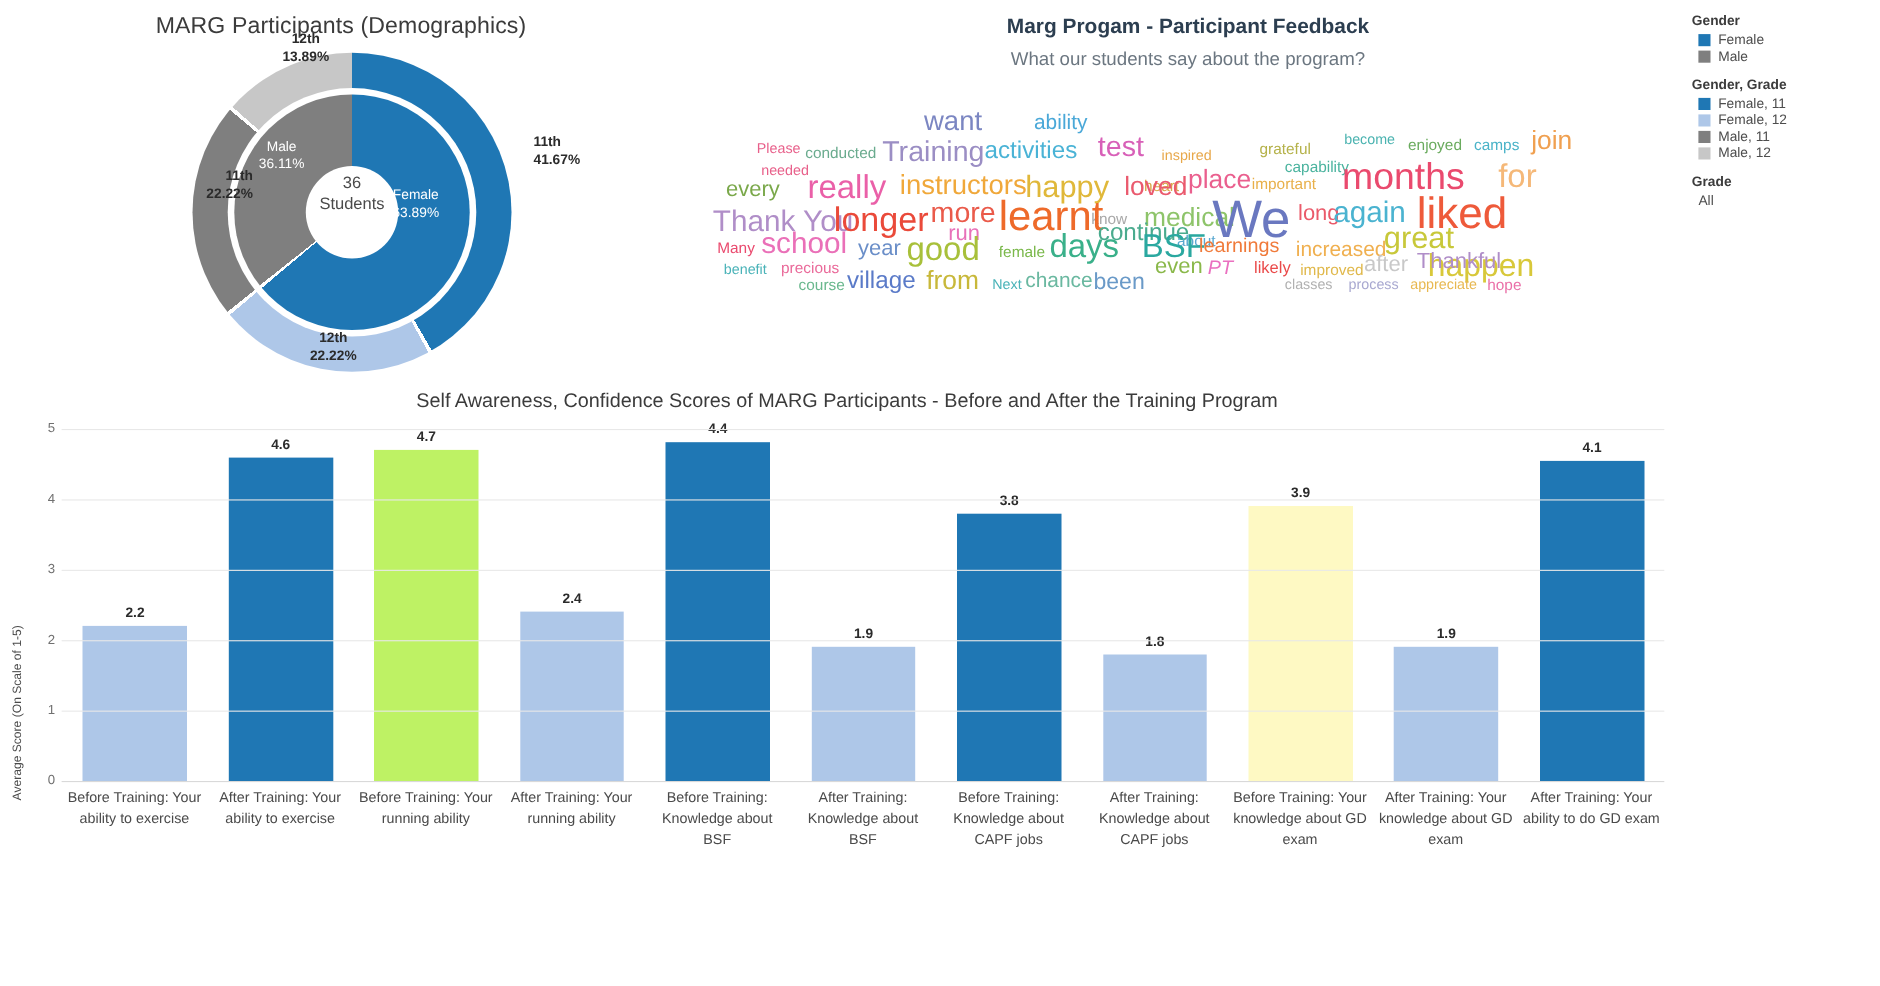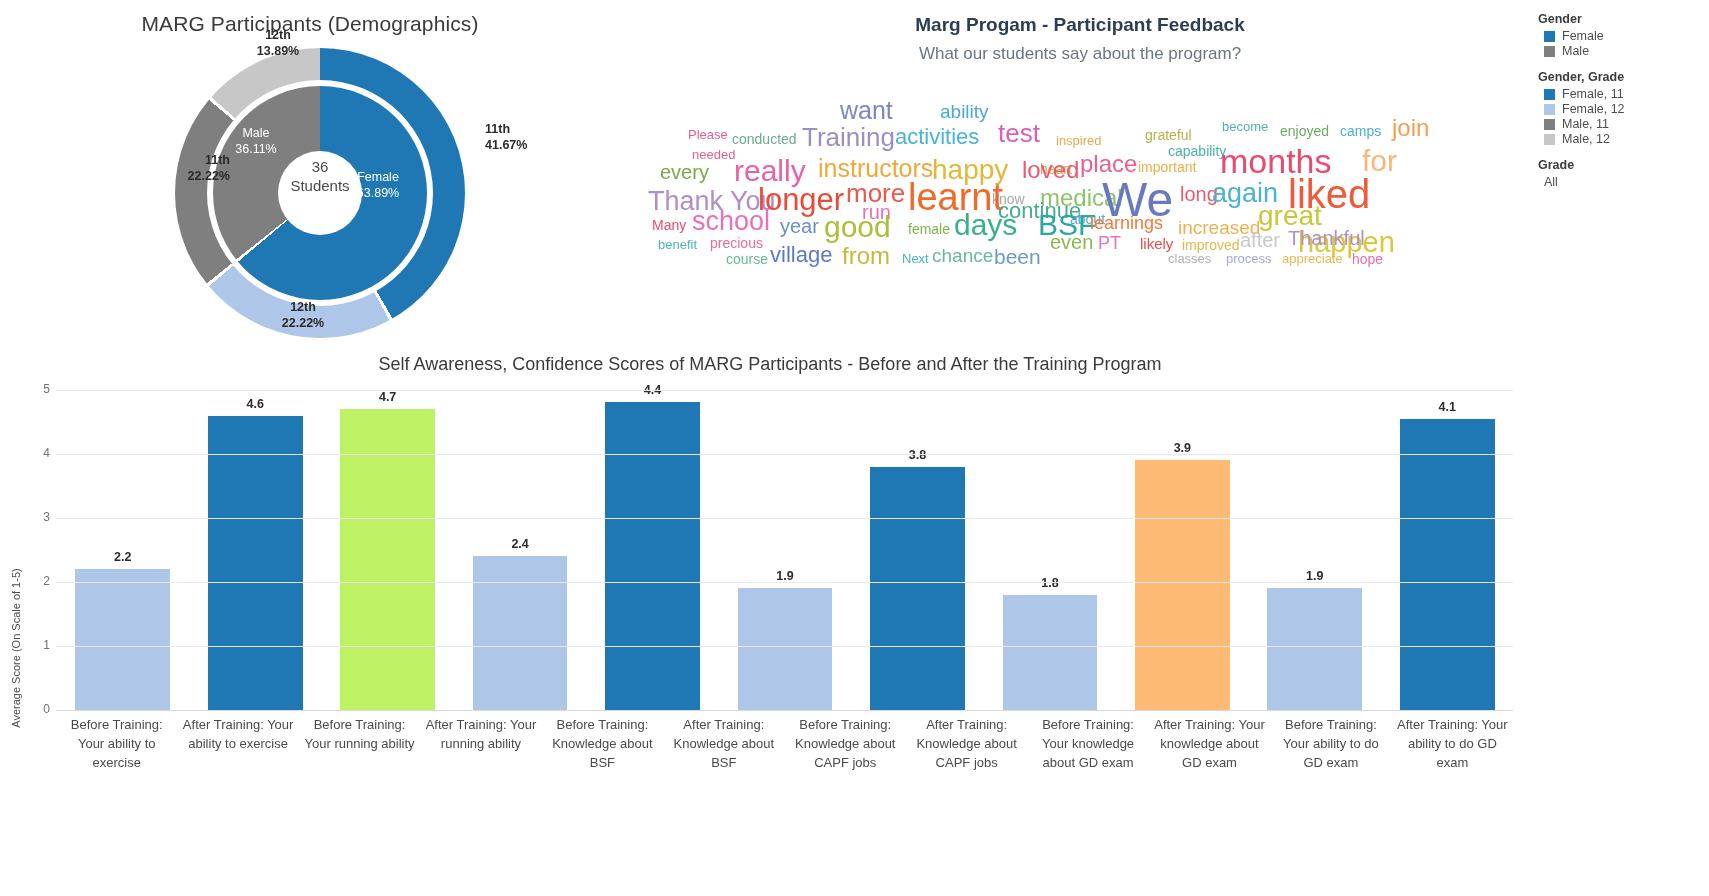--- a/index.html
+++ b/index.html
@@ -178,21 +178,21 @@
         <div class="w" style="left: 268px; top: 142px; font-size: 14px; color: rgb(122, 184, 74);">female</div>
         <div class="w" style="left: 314px; top: 130px; font-size: 30px; color: rgb(58, 176, 138);">days</div>
         <div class="w" style="left: 398px; top: 130px; font-size: 30px; color: rgb(42, 168, 160);">BSF</div>
         <div class="w" style="left: 450px; top: 134px; font-size: 18px; color: rgb(240, 122, 58);">learnings</div>
         <div class="w" style="left: 538px; top: 138px; font-size: 19px; color: rgb(240, 176, 80);">increased</div>
         <div class="w" style="left: 618px; top: 122px; font-size: 28px; color: rgb(200, 200, 58);">great</div>
         <div class="w" style="left: 658px; top: 148px; font-size: 29px; color: rgb(216, 200, 58);">happen</div>
         <div class="w" style="left: 18px; top: 158px; font-size: 13px; color: rgb(74, 179, 184);">benefit</div>
         <div class="w" style="left: 70px; top: 156px; font-size: 14px; color: rgb(234, 106, 154);">precious</div>
         <div class="w" style="left: 410px; top: 152px; font-size: 20px; color: rgb(138, 184, 74);">even</div>
-        <div class="w" style="left: 458px; top: 154px; font-size: 18px; color: rgb(234, 112, 192);">PT</div>
+        <div class="w" style="left: 458px; top: 154px; font-size: 18px; color: rgb(234, 112, 192); font-style: italic;">PT</div>
         <div class="w" style="left: 500px; top: 156px; font-size: 15px; color: rgb(234, 74, 74);">likely</div>
         <div class="w" style="left: 542px; top: 158px; font-size: 14px; color: rgb(224, 184, 74);">improved</div>
         <div class="w" style="left: 600px; top: 150px; font-size: 20px; color: rgb(200, 200, 200);">after</div>
         <div class="w" style="left: 648px; top: 148px; font-size: 20px; color: rgb(176, 142, 200);">Thankful</div>
         <div class="w" style="left: 86px; top: 172px; font-size: 14px; color: rgb(106, 184, 142);">course</div>
         <div class="w" style="left: 130px; top: 164px; font-size: 22px; color: rgb(90, 122, 200);">village</div>
         <div class="w" style="left: 202px; top: 164px; font-size: 24px; color: rgb(200, 184, 58);">from</div>
         <div class="w" style="left: 262px; top: 172px; font-size: 13px; color: rgb(74, 179, 184);">Next</div>
         <div class="w" style="left: 292px; top: 166px; font-size: 19px; color: rgb(106, 184, 160);">chance</div>
         <div class="w" style="left: 354px; top: 166px; font-size: 21px; color: rgb(106, 154, 200);">been</div>
@@ -280,21 +280,21 @@
             <div class="bar" style="height: 243.2px; background: rgb(31, 119, 180);">
               <div class="bval">3.8</div>
             </div>
           </div>
           <div class="bcell">
             <div class="bar" style="height: 115.2px; background: rgb(174, 199, 232);">
               <div class="bval">1.8</div>
             </div>
           </div>
           <div class="bcell">
-            <div class="bar" style="height: 249.6px; background: #fdba74;">
+            <div class="bar" style="height: 249.6px; background: #fef9c3;">
               <div class="bval">3.9</div>
             </div>
           </div>
           <div class="bcell">
             <div class="bar" style="height: 121.6px; background: rgb(174, 199, 232);">
               <div class="bval">1.9</div>
             </div>
           </div>
           <div class="bcell">
             <div class="bar" style="height: 291px; background: rgb(31, 119, 180);">
@@ -318,18 +318,17 @@
         <div class="xl">Before Training: Your ability to exercise</div>
         <div class="xl">After Training: Your ability to exercise</div>
         <div class="xl">Before Training: Your running ability</div>
         <div class="xl">After Training: Your running ability</div>
         <div class="xl">Before Training: Knowledge about BSF</div>
         <div class="xl">After Training: Knowledge about BSF</div>
         <div class="xl">Before Training: Knowledge about CAPF jobs</div>
         <div class="xl">After Training: Knowledge about CAPF jobs</div>
         <div class="xl">Before Training: Your knowledge about GD exam</div>
         <div class="xl">After Training: Your knowledge about GD exam</div>
-        <div class="xl">Before Training: Your ability to do GD exam</div>
         <div class="xl">After Training: Your ability to do GD exam</div>
       </div>
   </div>
 
 </div>
 
 </body></html>

